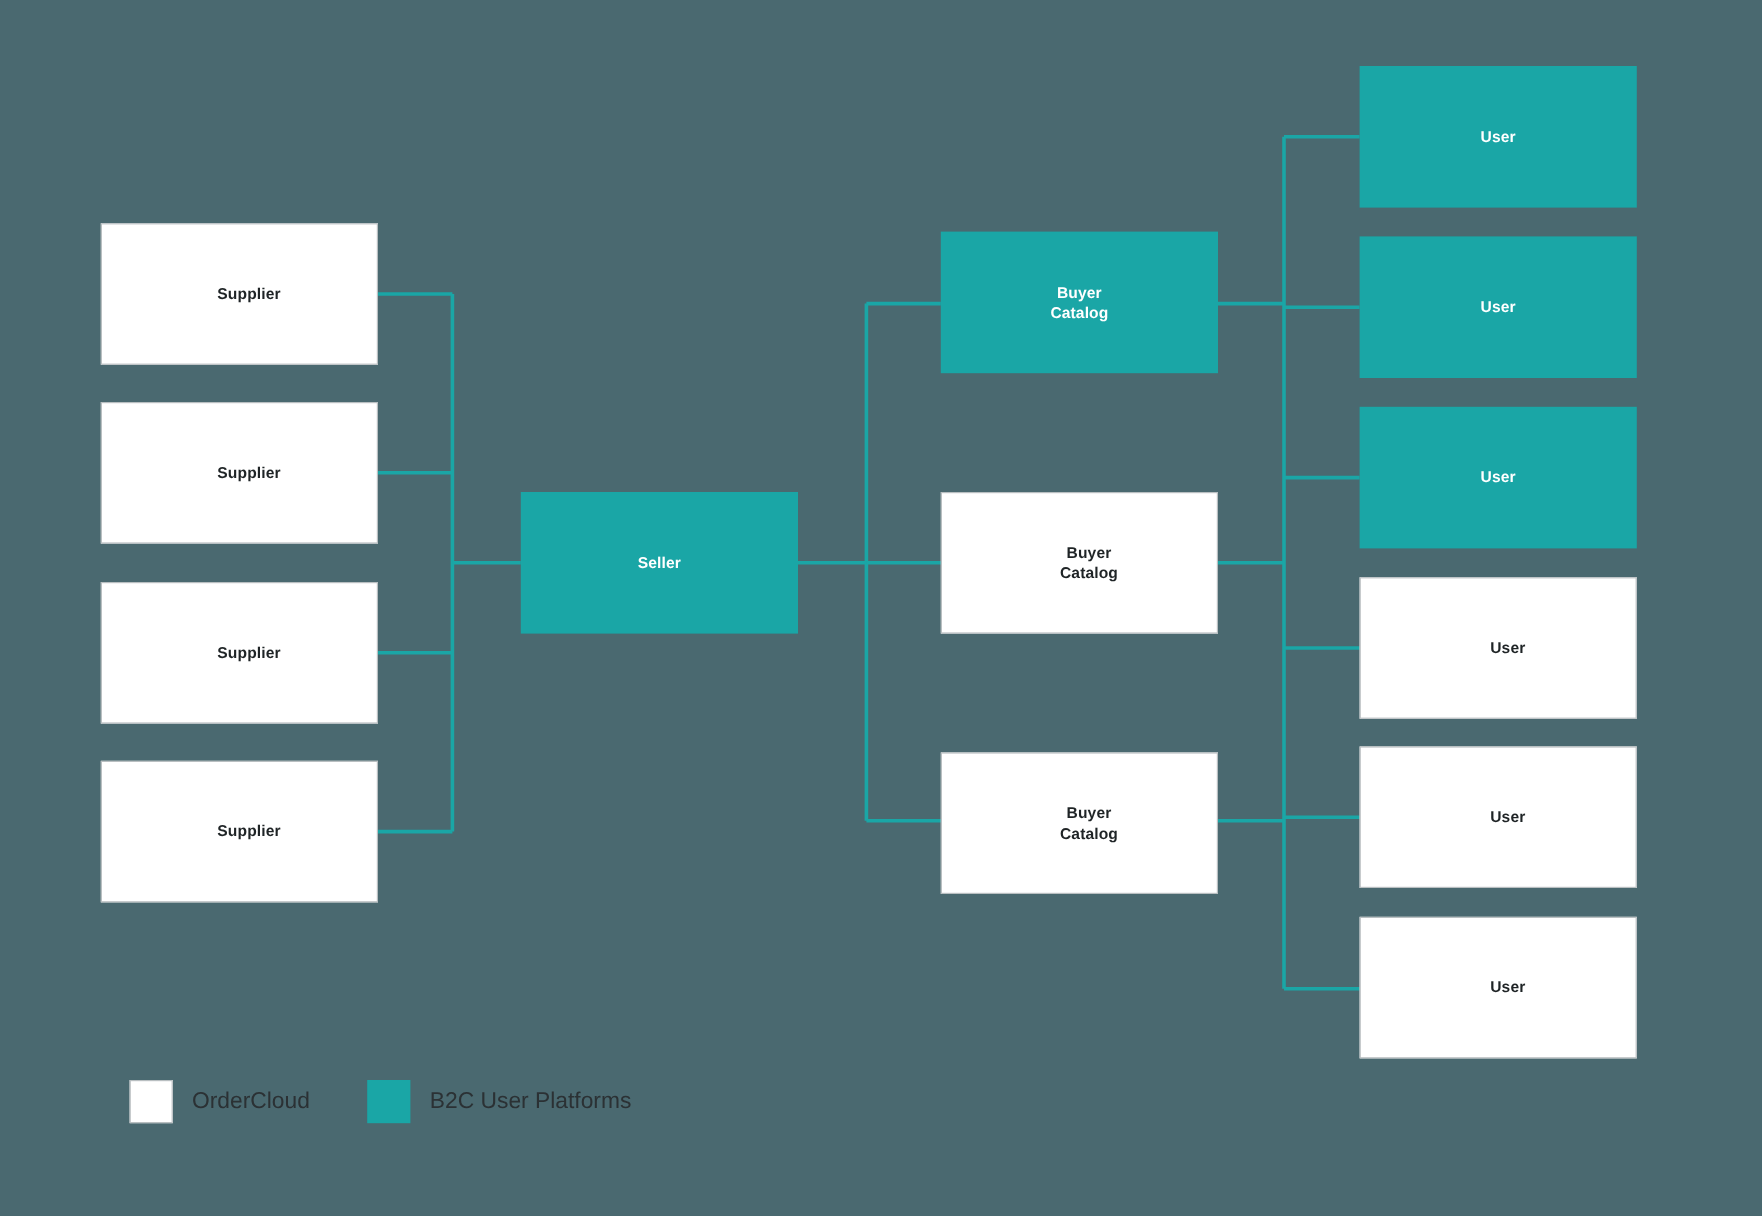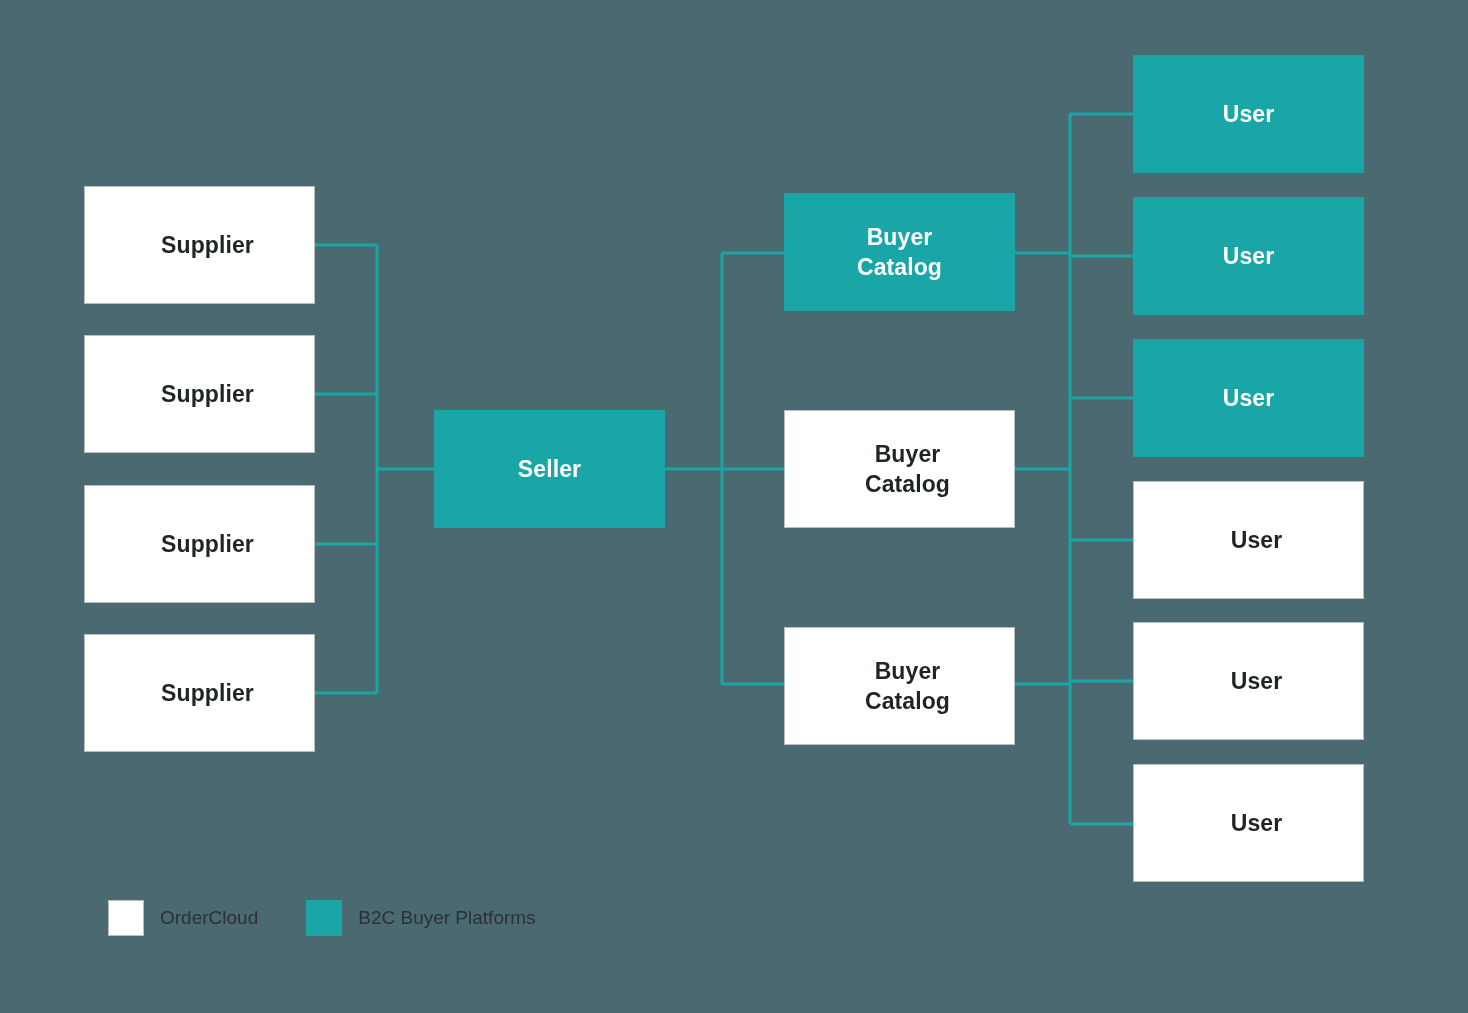--- a/index.html
+++ b/index.html
@@ -45,21 +45,21 @@
     padding-left: 16px;
   }
   .node.b2c {
     background: #1aa6a6;
     color: #ffffff;
     font-weight: bold;
   }
   .node .label {
     white-space: pre-line;
     display: block;
-    font-size: 23px;
+    font-size: 13px;
   }
   .legend {
     position: absolute;
     left: 108px;
     top: 900px;
     display: flex;
     align-items: center;
     gap: 0;
   }
   .legend-item {
@@ -178,17 +178,17 @@
   </div>
 
   <div class="legend">
     <div class="legend-item">
       <span class="legend-swatch ordercloud"></span>
       <span class="legend-text">OrderCloud</span>
     </div>
     <div class="legend-gap"></div>
     <div class="legend-item">
       <span class="legend-swatch b2c"></span>
-      <span class="legend-text">B2C Buyer Platforms</span>
+      <span class="legend-text">B2C User Platforms</span>
     </div>
   </div>
 
 </div>
 
 </body></html>

